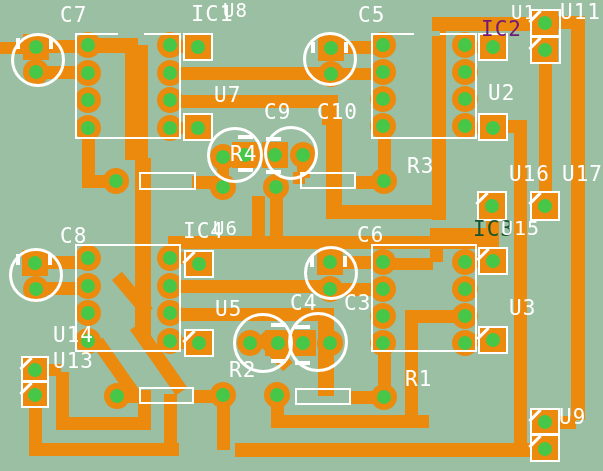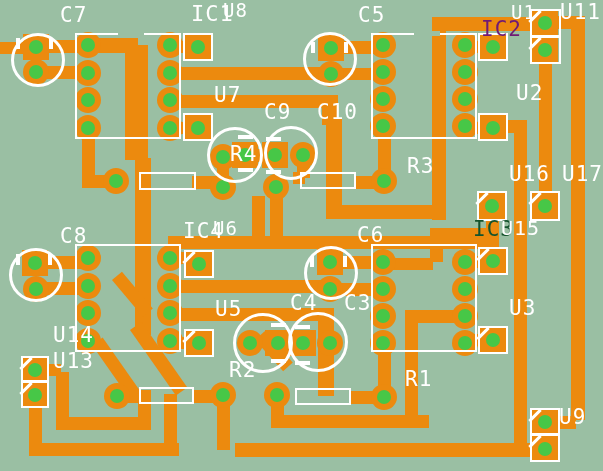--- a/index.html
+++ b/index.html
@@ -394,21 +394,21 @@
     </div>
   <div class="layer" id="layer-labels">
       <div class="ref-label" style="left: 60px; top: 5px; font-size: 21px; color: rgb(255, 255, 255);">C7</div>
       <div class="ref-label" style="left: 191px; top: 3px; font-size: 22px; color: rgb(255, 255, 255);">IC1</div>
       <div class="ref-label" style="left: 223px; top: 1px; font-size: 19px; color: rgb(255, 255, 255);">U8</div>
       <div class="ref-label" style="left: 358px; top: 5px; font-size: 21px; color: rgb(255, 255, 255);">C5</div>
       <div class="ref-label" style="left: 481px; top: 19px; font-size: 21px; color: #701a75;">IC2</div>
       <div class="ref-label" style="left: 511px; top: 3px; font-size: 19px; color: rgb(255, 255, 255);">U1</div>
       <div class="ref-label" style="left: 560px; top: 2px; font-size: 21px; color: rgb(255, 255, 255);">U11</div>
       <div class="ref-label" style="left: 214px; top: 85px; font-size: 21px; color: rgb(255, 255, 255);">U7</div>
-      <div class="ref-label" style="left: 516px; top: 83px; font-size: 21px; color: rgb(255, 255, 255);">U2</div>
+      <div class="ref-label" style="left: 488px; top: 83px; font-size: 21px; color: rgb(255, 255, 255);">U2</div>
       <div class="ref-label" style="left: 264px; top: 102px; font-size: 21px; color: rgb(255, 255, 255);">C9</div>
       <div class="ref-label" style="left: 317px; top: 102px; font-size: 21px; color: rgb(255, 255, 255);">C10</div>
       <div class="ref-label" style="left: 230px; top: 144px; font-size: 21px; color: rgb(255, 255, 255);">R4</div>
       <div class="ref-label" style="left: 407px; top: 156px; font-size: 21px; color: rgb(255, 255, 255);">R3</div>
       <div class="ref-label" style="left: 509px; top: 164px; font-size: 21px; color: rgb(255, 255, 255);">U16</div>
       <div class="ref-label" style="left: 562px; top: 164px; font-size: 21px; color: rgb(255, 255, 255);">U17</div>
       <div class="ref-label" style="left: 473px; top: 219px; font-size: 21px; color: #14532d;">IC3</div>
       <div class="ref-label" style="left: 501px; top: 218px; font-size: 20px; color: rgb(255, 255, 255);">U15</div>
       <div class="ref-label" style="left: 60px; top: 226px; font-size: 21px; color: rgb(255, 255, 255);">C8</div>
       <div class="ref-label" style="left: 183px; top: 221px; font-size: 21px; color: rgb(255, 255, 255);">IC4</div>

